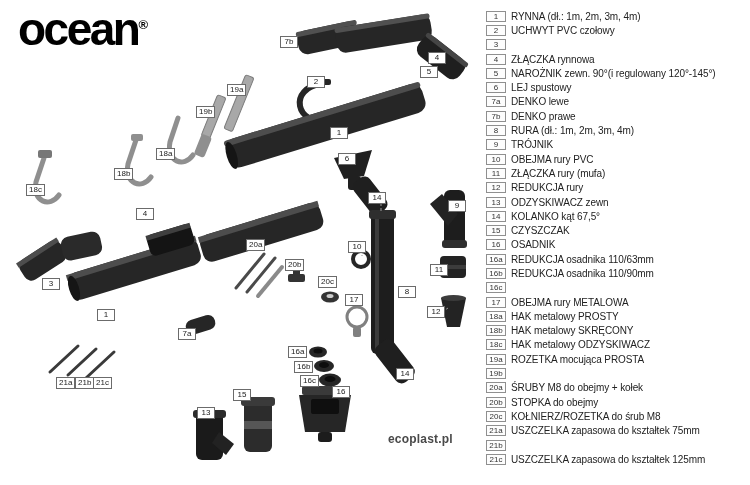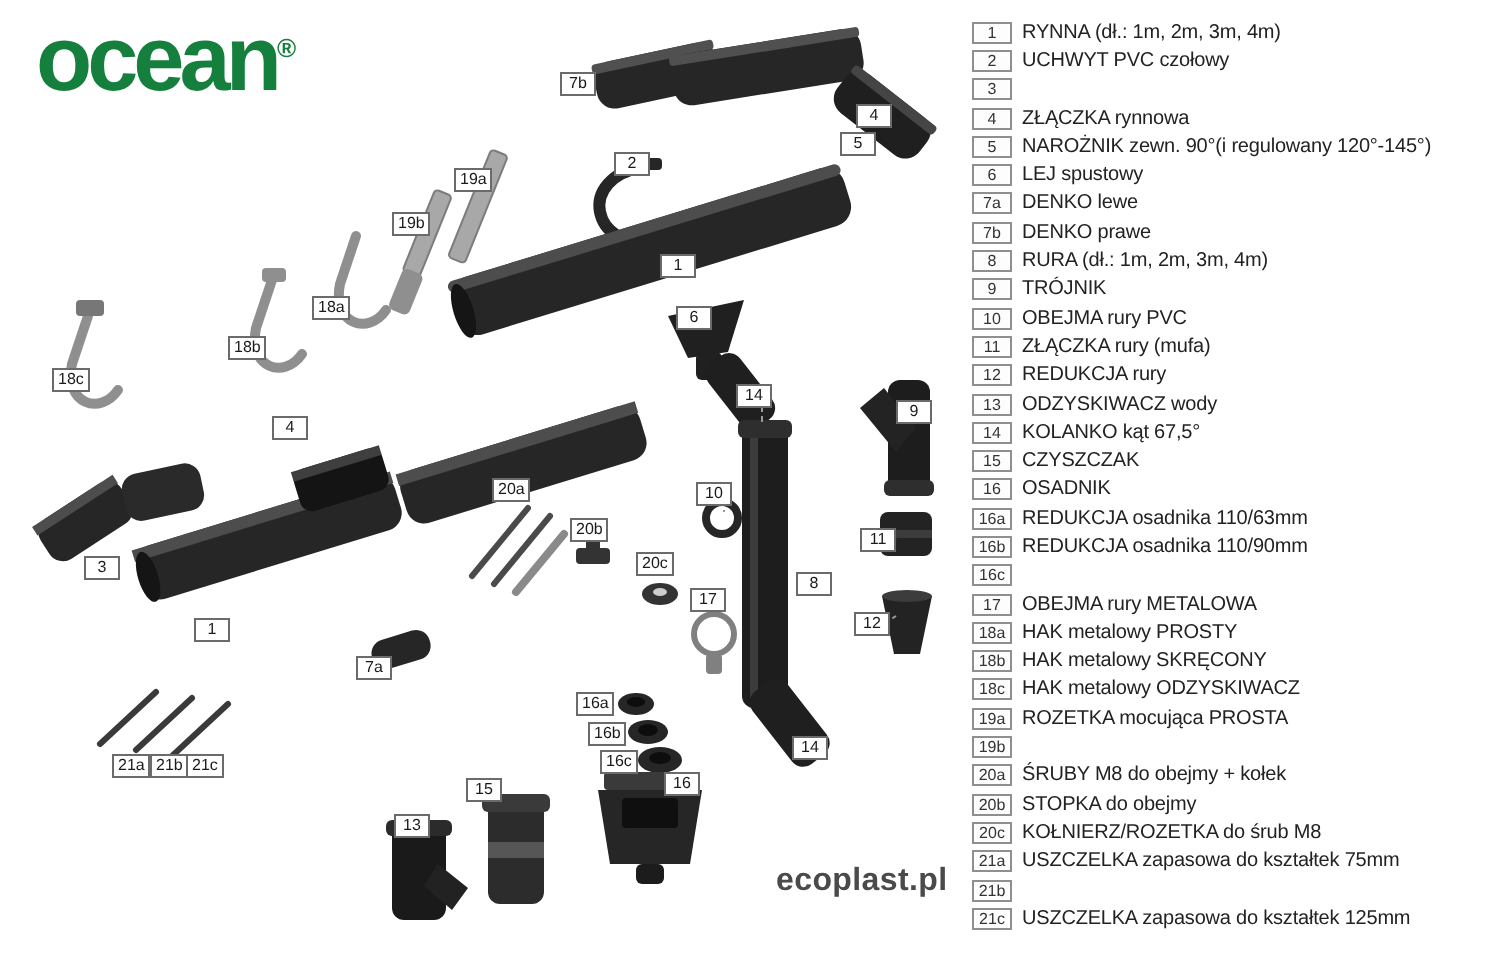--- a/index.html
+++ b/index.html
@@ -3,25 +3,25 @@
 <meta charset="utf-8">
 <style>
   html,body{margin:0;padding:0;}
   body{
     width:750px;height:485px;position:relative;background:#ffffff;
     font-family:"Liberation Sans", sans-serif;overflow:hidden;
   }
   .stage{position:absolute;inset:0;width:750px;height:485px;}
   .logo{
     position:absolute;left:18px;top:6px;font-weight:bold;font-size:46px;
-    letter-spacing:-2.5px;color:#15803d;line-height:1;
+    letter-spacing:-2.5px;color:#000000;line-height:1;
   }
   .logo sup{font-size:13px;letter-spacing:0;vertical-align:super;}
   .website{
-    position:absolute;left:388px;top:432px;font-size:16px;font-weight:bold;
+    position:absolute;left:388px;top:432px;font-size:12px;font-weight:bold;
     color:#4a4a4a;letter-spacing:0.2px;
   }
   .diagram{position:absolute;left:0;top:0;width:485px;height:485px;}
   .diagram svg{position:absolute;left:0;top:0;}
   .callout{
     position:absolute;z-index:6;font-size:8px;line-height:10px;height:10px;
     min-width:12px;padding:0 2px;text-align:center;color:#1a1a1a;
     background:#ffffff;border:1px solid #6b6b6b;box-sizing:content-box;
     font-family:"Liberation Sans", sans-serif;
   }
@@ -308,21 +308,21 @@
       <div class="legend-row">
         <span class="num-box">11</span>
         <span class="legend-text">ZŁĄCZKA rury (mufa)</span>
       </div>
       <div class="legend-row">
         <span class="num-box">12</span>
         <span class="legend-text">REDUKCJA rury</span>
       </div>
       <div class="legend-row">
         <span class="num-box">13</span>
-        <span class="legend-text">ODZYSKIWACZ wody</span>
+        <span class="legend-text">ODZYSKIWACZ zewn</span>
       </div>
       <div class="legend-row">
         <span class="num-box">14</span>
         <span class="legend-text">KOLANKO kąt 67,5°</span>
       </div>
       <div class="legend-row">
         <span class="num-box">15</span>
         <span class="legend-text">CZYSZCZAK</span>
       </div>
       <div class="legend-row">

